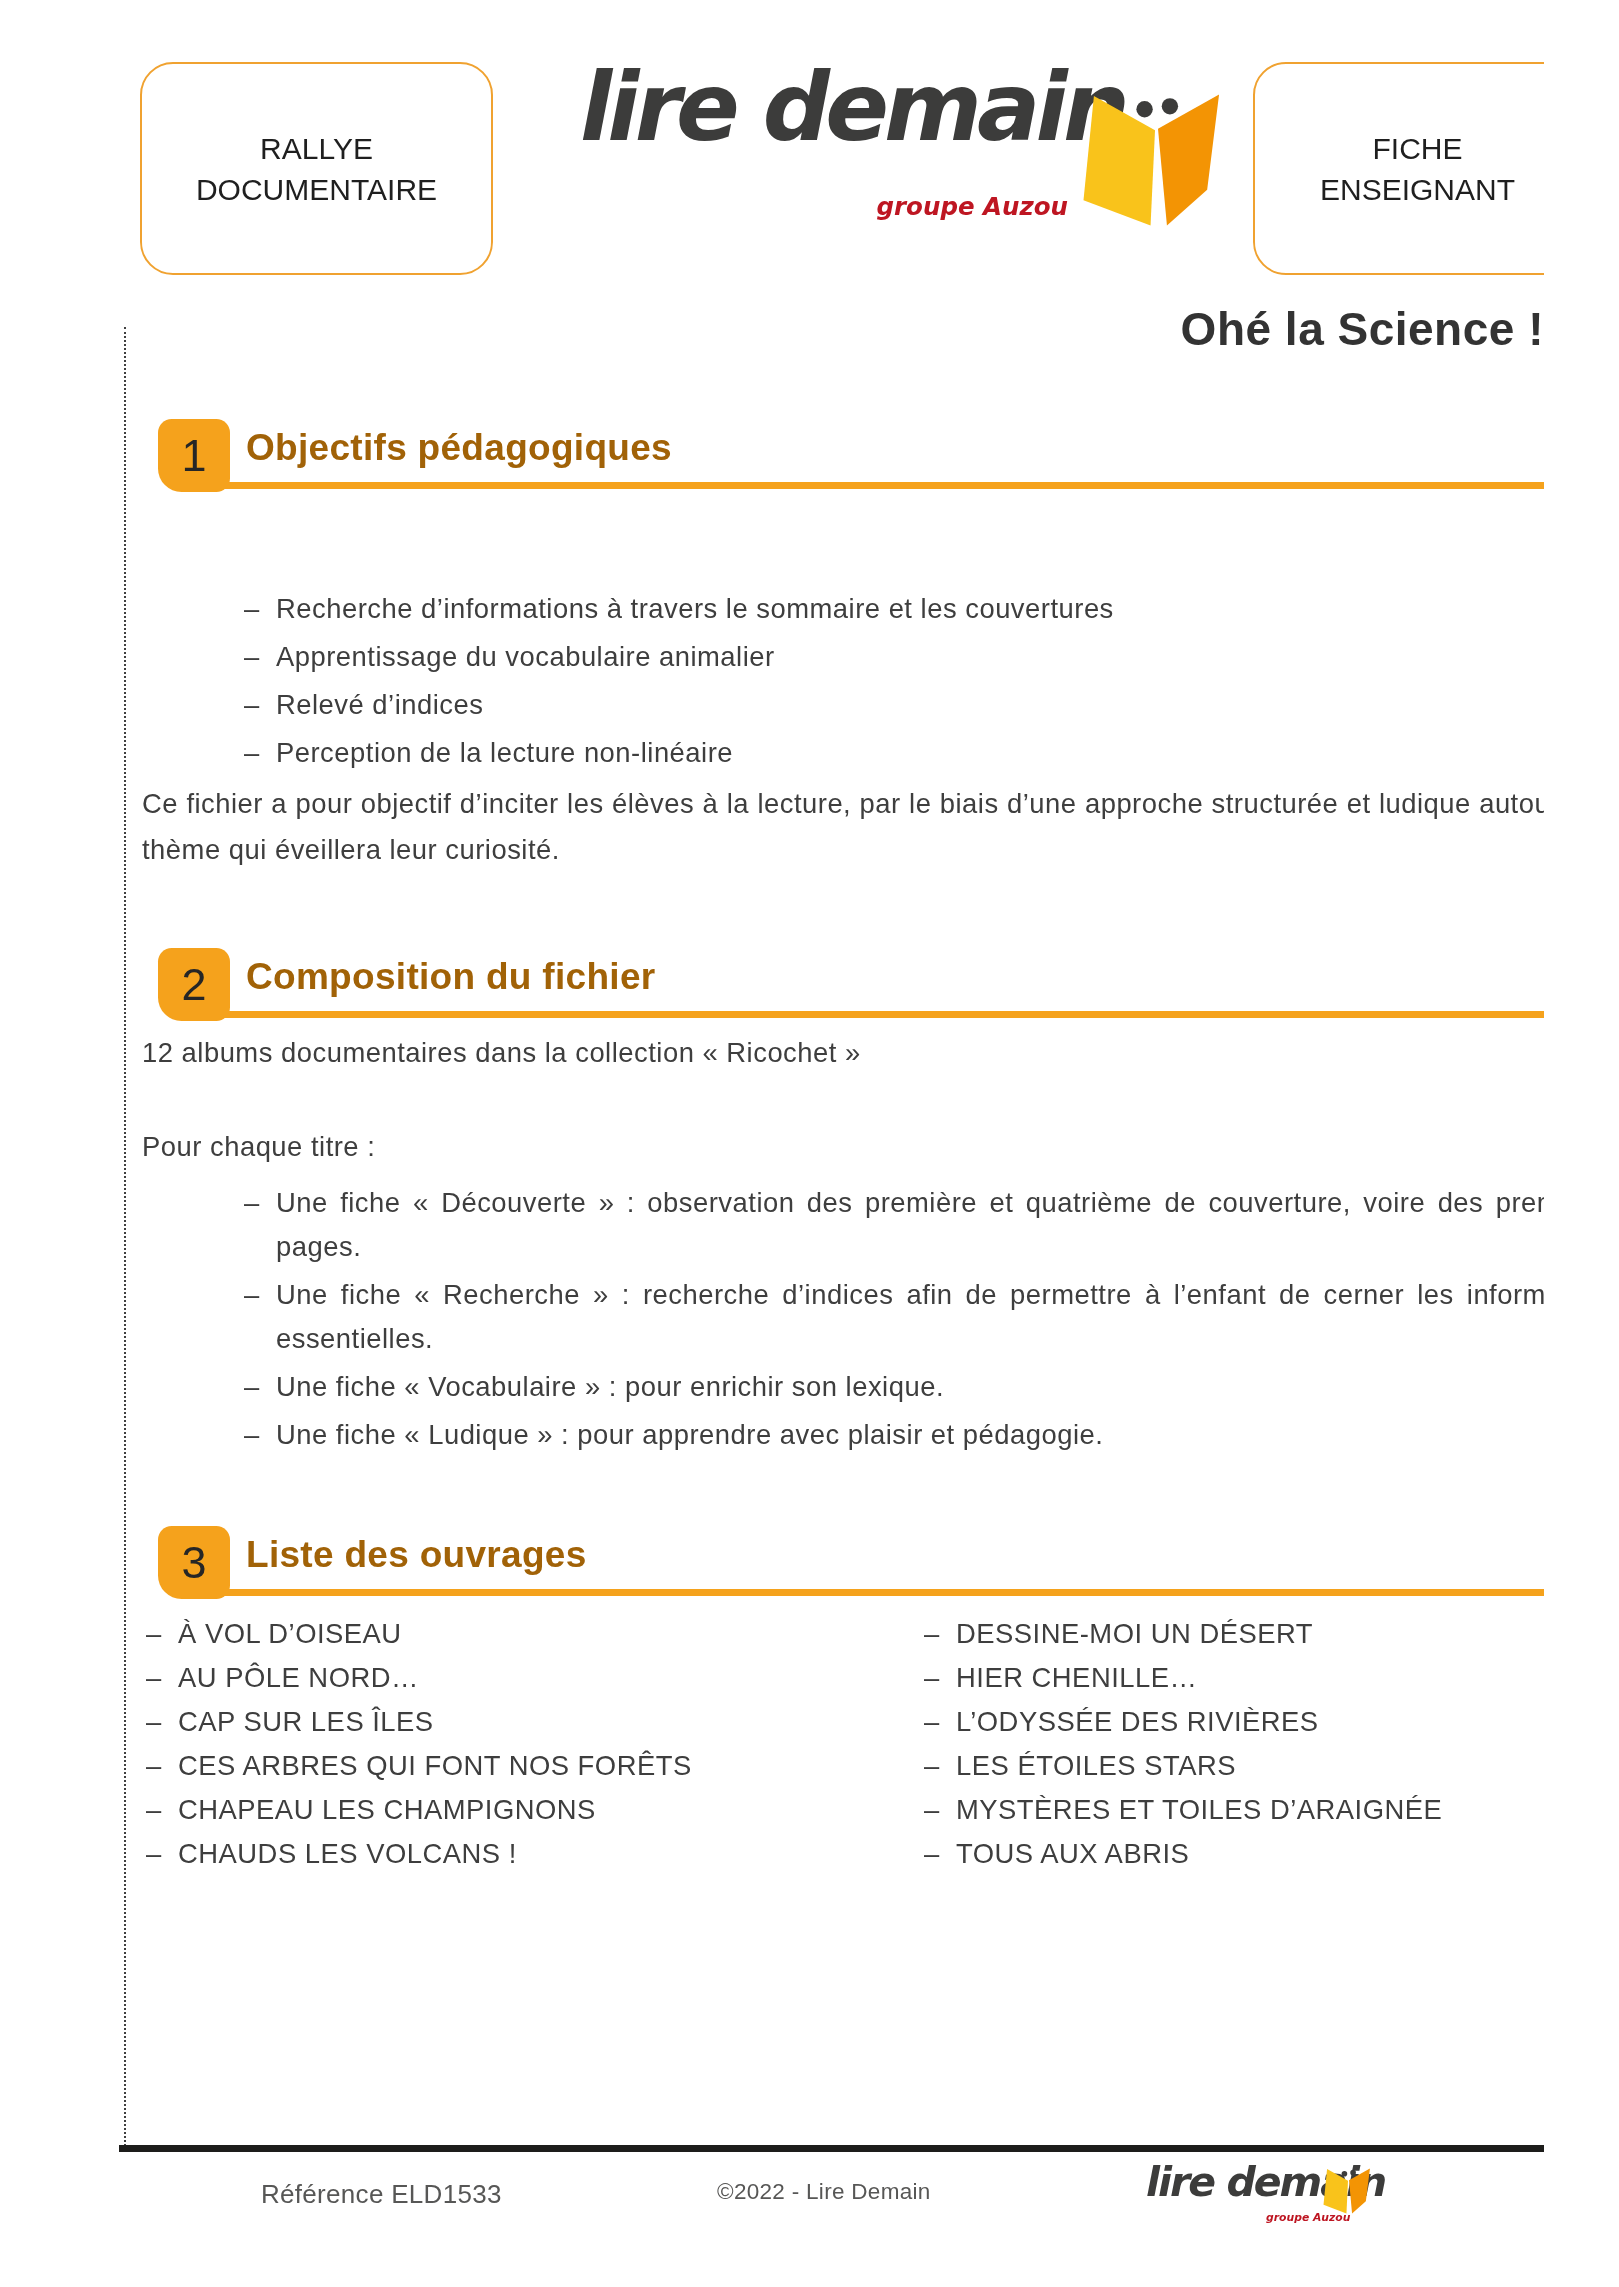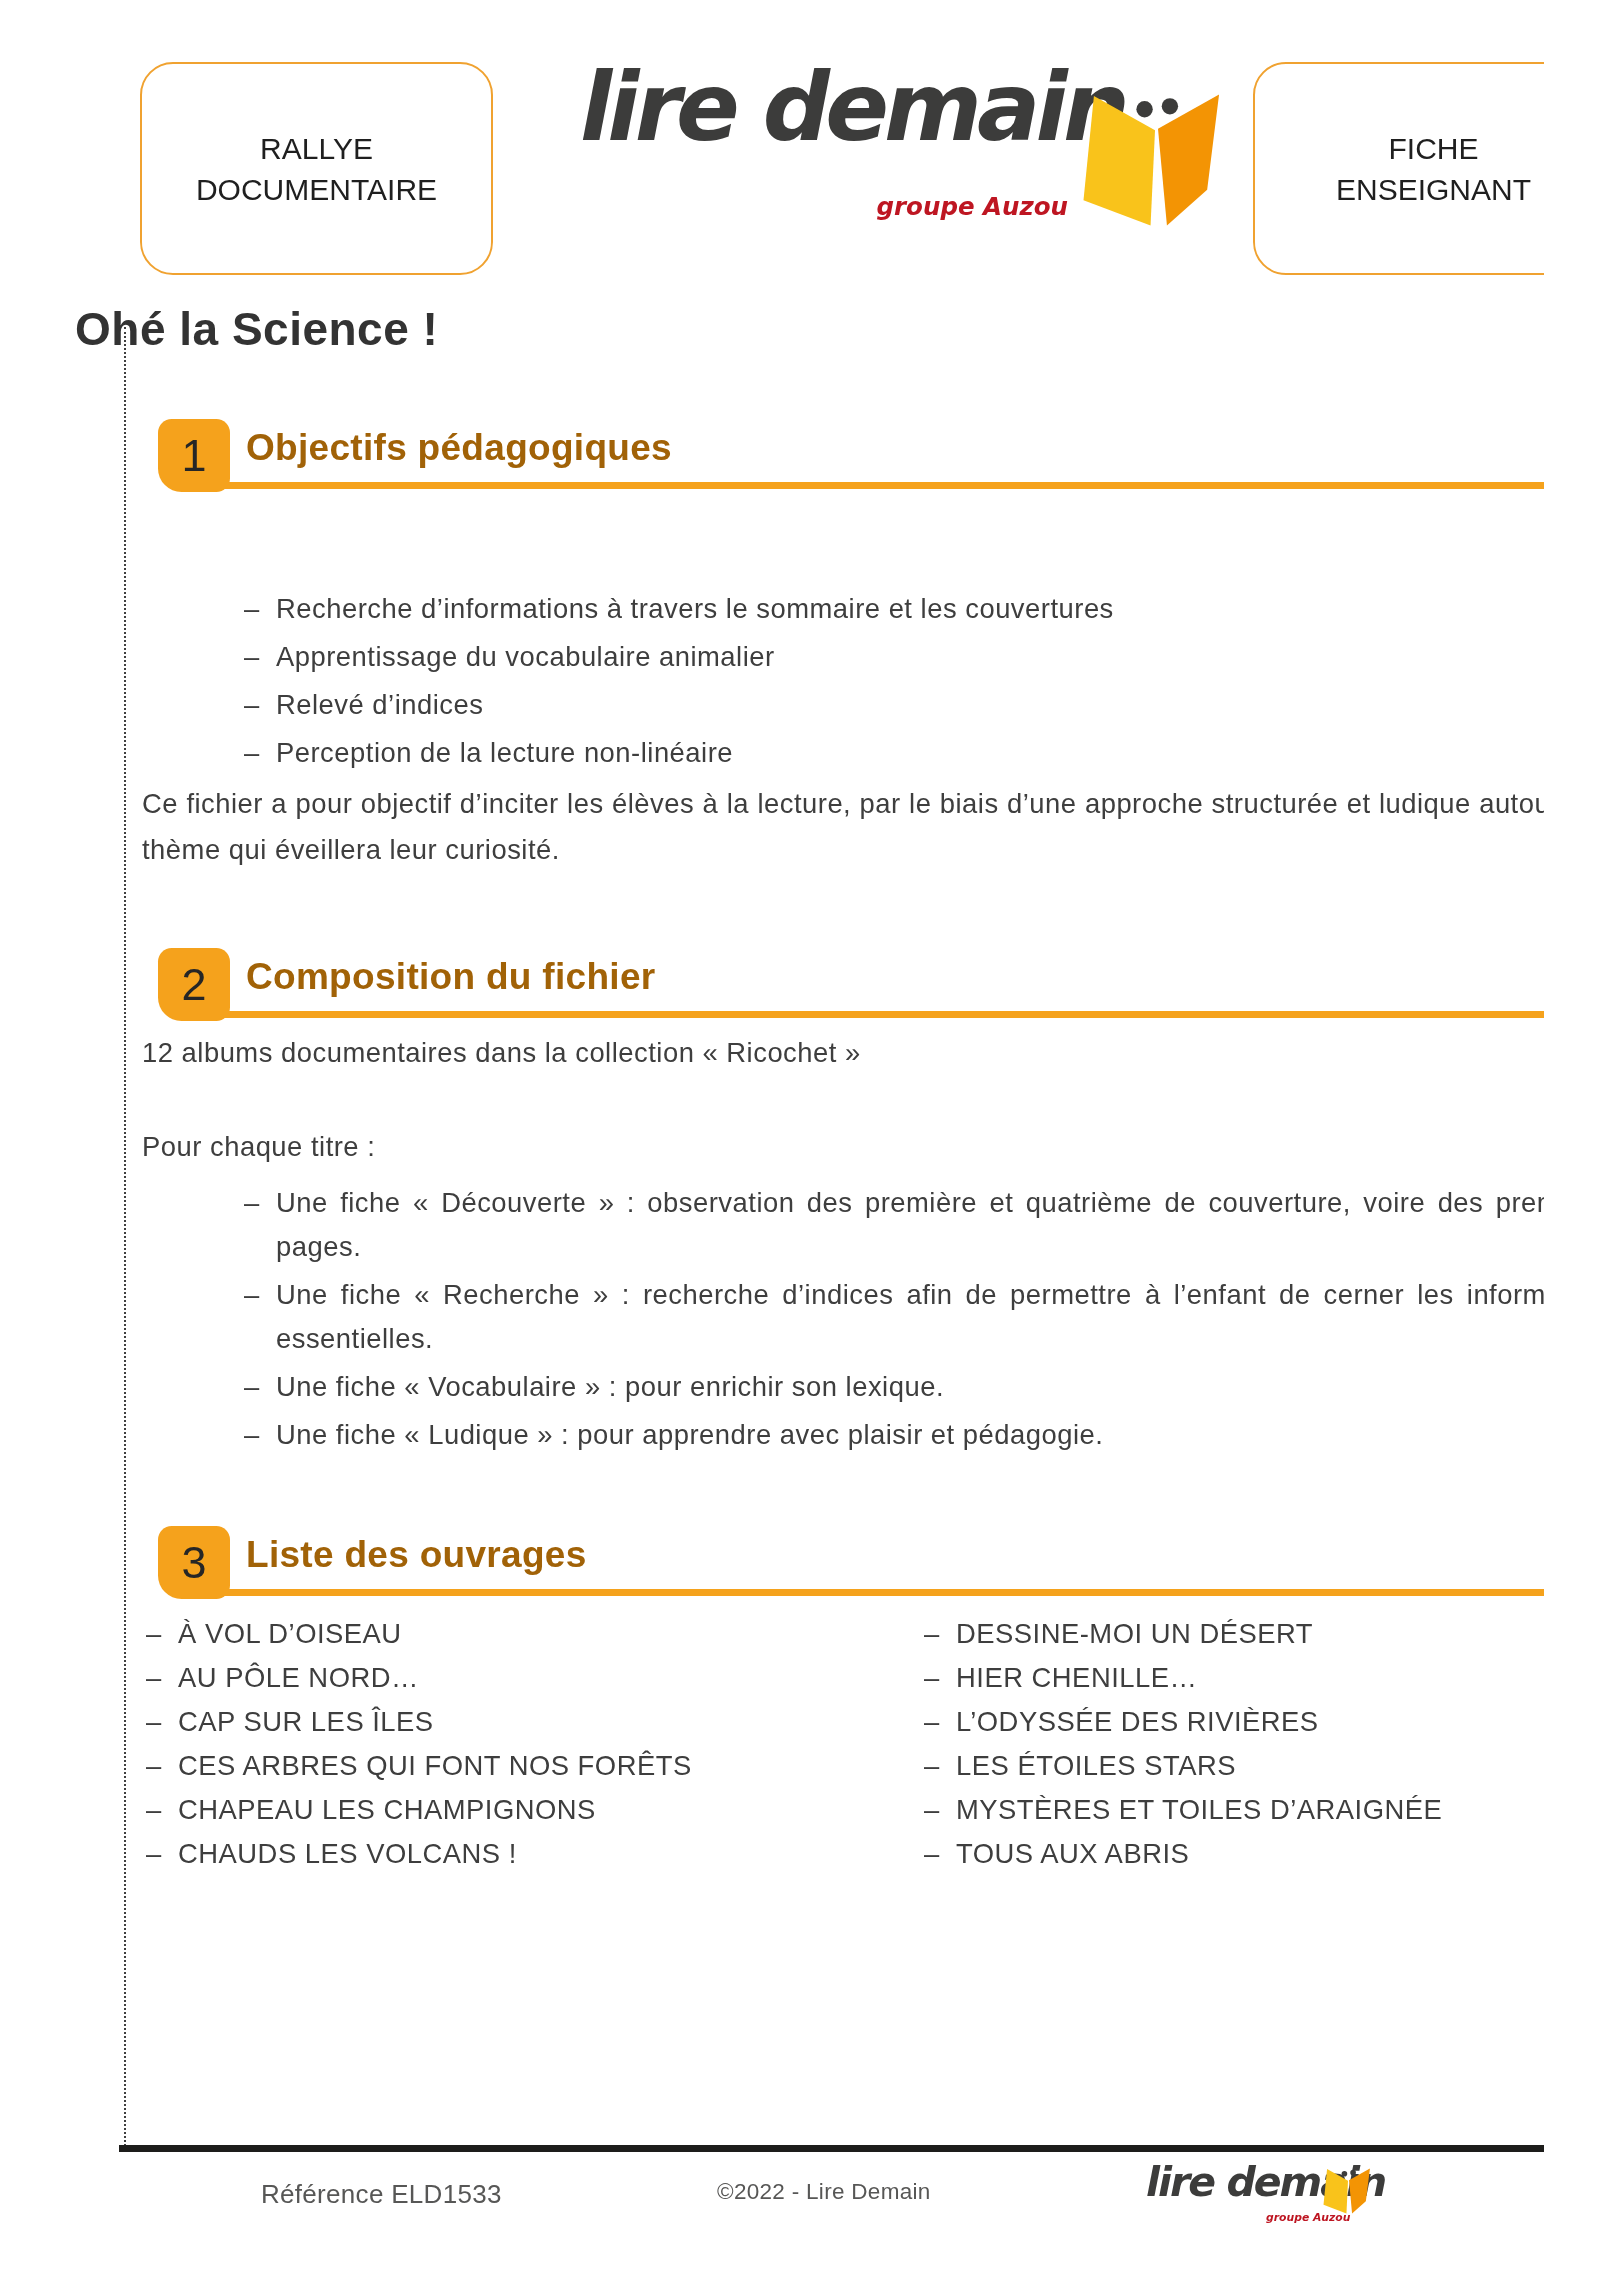--- a/index.html
+++ b/index.html
@@ -9,38 +9,38 @@
   }
 
   
   .hdr-box {
     position:absolute; top:62px; height:209px;
     border:2px solid #F0A230; border-radius:33px;
     display:flex; flex-direction:column; align-items:center; justify-content:center;
     color:#1f1f1f; font-size:30px; line-height:41px; text-align:center;
   }
   .hdr-box.left  { left:65px;  width:349px; }
-  .hdr-box.right { left:1178px; width:325px;padding-left:16px; }
+  .hdr-box.right { left:1178px; width:325px; }
 
   .logo { position:absolute; left:505px; top:67px; width:655px; height:169px; }
   .logo-name {
     position:absolute; left:0; top:-13.7px;
     font-family:"DejaVu Sans", sans-serif; font-style:italic; font-weight:bold;
     font-size:94px; letter-spacing:-4.9px; color:#3C3C3B; white-space:nowrap;
   }
   .logo-group {
     position:absolute; right:167px; top:125px;
     font-family:"DejaVu Sans", sans-serif; font-style:italic; font-weight:bold;
     font-size:24.5px; color:#BE1622; white-space:nowrap;
   }
   .logo-book { position:absolute; right:0; top:13.7px; width:157px; height:149px; }
 
   
   .doc-title {
-    position:absolute; top:302px; left:0; width:100%; text-align:left;
+    position:absolute; top:302px; left:0; width:100%; text-align:right;
     font-size:46px; font-weight:bold; color:#333333; letter-spacing:0.5px;
   }
 
   
   .cut-line { position:absolute; left:49px; top:327px; height:1819px; width:0;
     border-left:2.9px dotted #3F3F3F; }
 
   
   .sec-head { position:absolute; left:83px; width:1463px; height:73px; }
   .sec-rule { position:absolute; left:15.7px; right:0; top:63px; height:6.9px;

